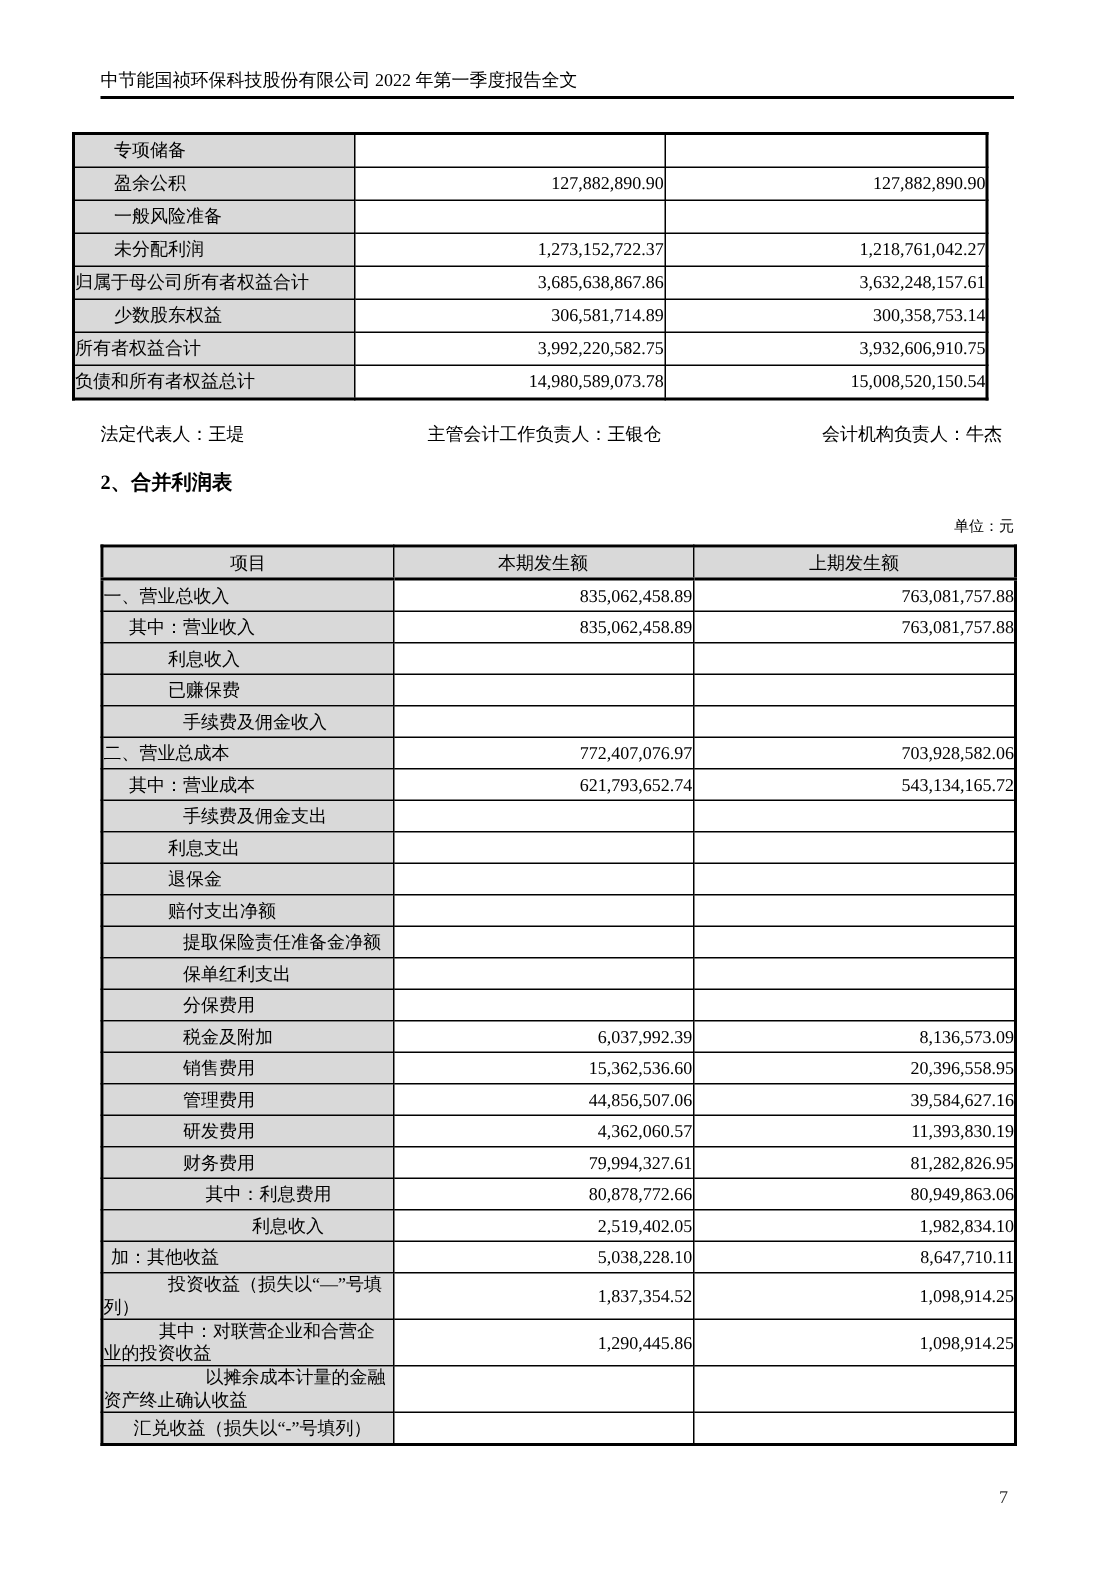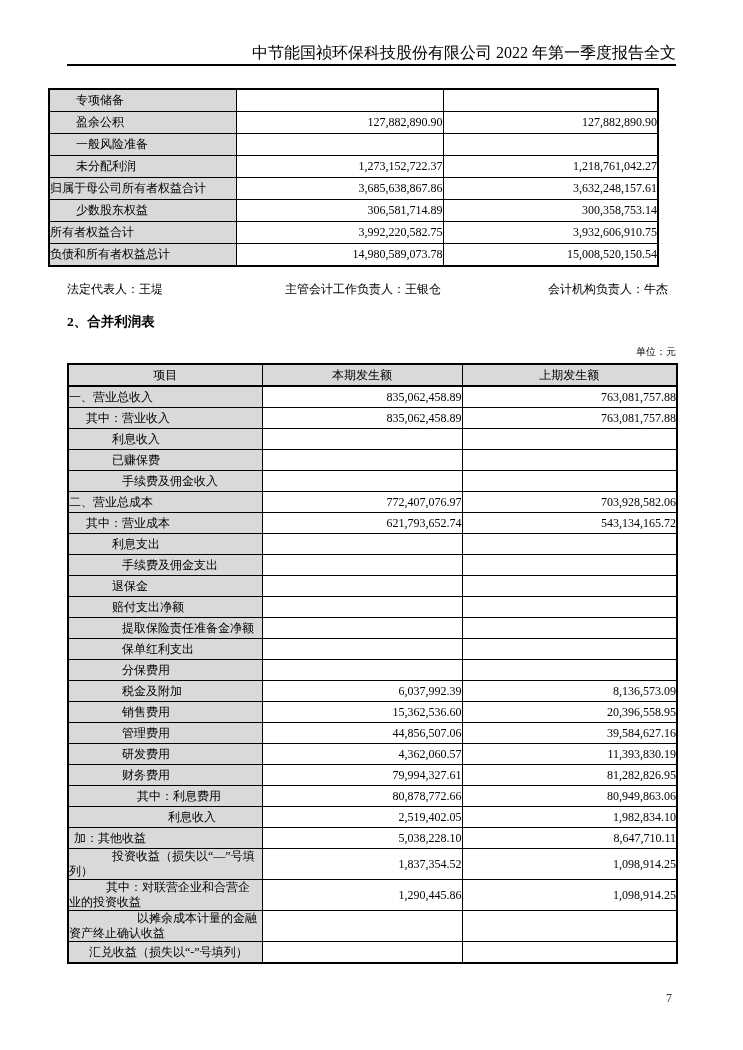--- a/index.html
+++ b/index.html
@@ -10,22 +10,21 @@
     color: #000;
   }
   .page {
     position: relative;
     width: 743px; height: 1050px;
     overflow: hidden;
     background: #fff;
   }
   .doc-header {
     margin: 46px 67px 0 67px;
-    text-align: right;
-    font-size: 16px;
+    font-size: 12px;
     line-height: 14px;
     padding-bottom: 4px;
     border-bottom: 2px solid #000;
   }
   table.tbl {
     border-collapse: collapse;
     table-layout: fixed;
     margin-left: 67px;
     border: 2px solid #000;
   }
@@ -203,26 +202,26 @@
           <td class="item" style="text-indent: 0px;">二、营业总成本</td>
           <td class="num">772,407,076.97</td>
           <td class="num">703,928,582.06</td>
         </tr>
         <tr>
           <td class="item" style="text-indent: 17px;">其中：营业成本</td>
           <td class="num">621,793,652.74</td>
           <td class="num">543,134,165.72</td>
         </tr>
         <tr>
+          <td class="item" style="text-indent: 53px;">手续费及佣金支出</td>
+          <td class="num"></td>
+          <td class="num"></td>
+        </tr>
+        <tr>
           <td class="item" style="text-indent: 43px;">利息支出</td>
-          <td class="num"></td>
-          <td class="num"></td>
-        </tr>
-        <tr>
-          <td class="item" style="text-indent: 53px;">手续费及佣金支出</td>
           <td class="num"></td>
           <td class="num"></td>
         </tr>
         <tr>
           <td class="item" style="text-indent: 43px;">退保金</td>
           <td class="num"></td>
           <td class="num"></td>
         </tr>
         <tr>
           <td class="item" style="text-indent: 43px;">赔付支出净额</td>

